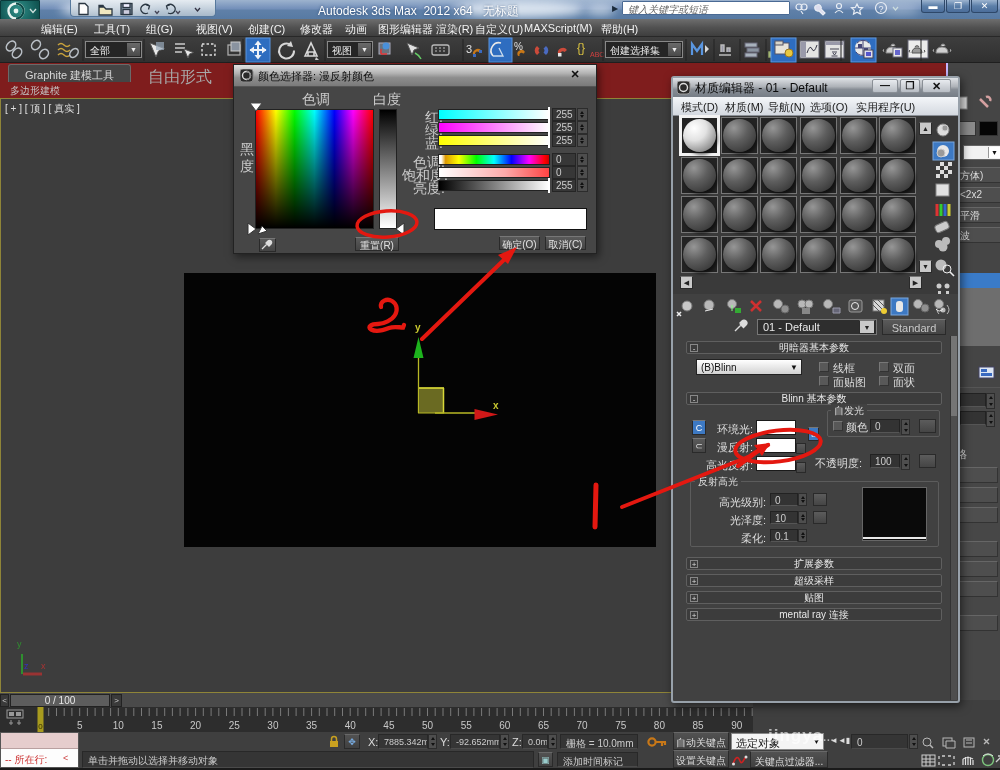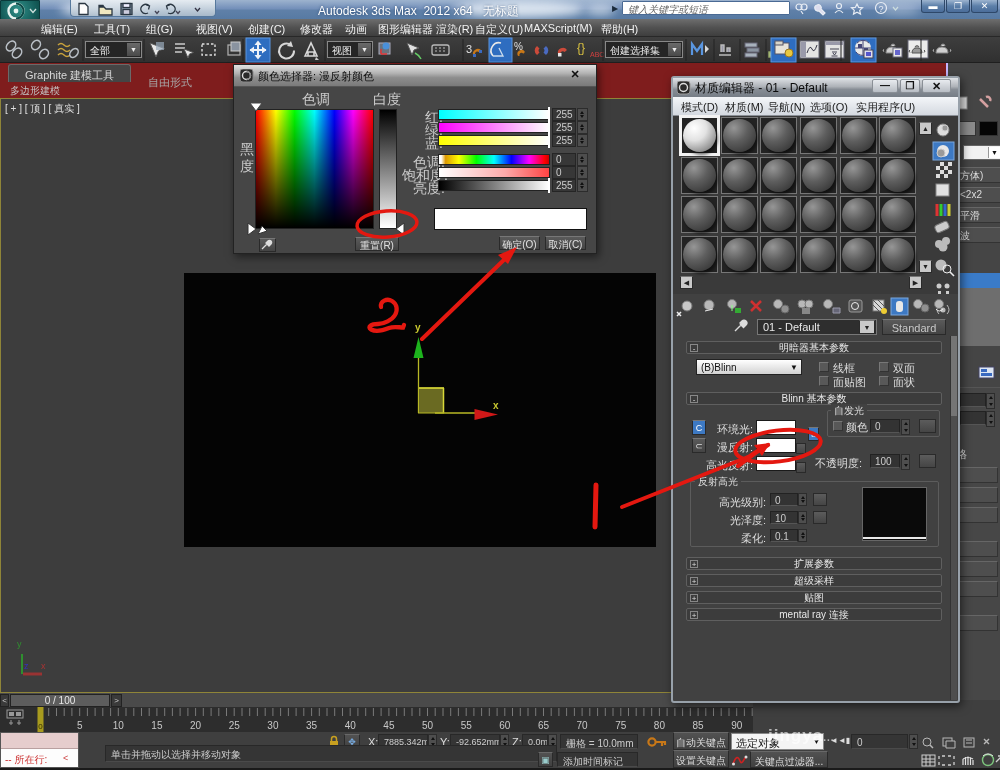--- a/index.html
+++ b/index.html
@@ -14,21 +14,21 @@
 
 #menubar{left:0;top:19px;width:1000px;height:18px;background:linear-gradient(#6e6e6e,#525252 48%,#3e3e3e);border-bottom:1px solid #282828;}
 #menubar span{position:absolute;top:3px;font-size:11px;color:#f2f2f2;white-space:nowrap;}
 
 #toolbar{left:0;top:37px;width:1000px;height:26px;background:linear-gradient(#3e3e3e,#303030);border-bottom:1px solid #1f1f1f;}
 .tbdrop{position:absolute;top:4px;height:17px;background:#252525;border:1px solid #888;color:#eee;font-size:10px;padding:2px 0 0 4px;}
 .tbdrop .da{position:absolute;right:1px;top:1px;bottom:1px;width:13px;background:linear-gradient(#6a6a6a,#4a4a4a);color:#eee;font-size:7px;text-align:center;line-height:13px;}
 
 #ribbon{left:0;top:63px;width:946px;height:36px;background:#7f1d1d;}
 #rtab1{position:absolute;left:8px;top:1px;width:123px;height:18px;background:#454545;border:1px solid #6a6a6a;border-bottom:none;border-radius:3px 3px 0 0;color:#d8d8d8;font-size:11px;text-align:center;padding-top:3px;}
-#rtab2{position:absolute;left:148px;top:12px;color:#a8a8a8;font-size:11px;}
+#rtab2{position:absolute;left:148px;top:4px;color:#a8a8a8;font-size:16px;}
 #rsub{position:absolute;left:10px;top:21px;color:#c4c4c4;font-size:10px;}
 #ribline{left:0;top:98px;width:946px;height:1px;background:#8f8538;}
 
 #viewport{left:0;top:99px;width:946px;height:593px;background:#3d3d3d;border-left:1px solid #8f8538;}
 #vplabel{position:absolute;left:4px;top:3px;font-size:10px;color:#e0e0e0;}
 #blackvp{position:absolute;left:183px;top:174px;width:472px;height:274px;background:#040404;}
 
 #cmdpanel{left:946px;top:63px;width:54px;height:669px;background:#454545;border-left:2px solid #c4b5fd;}
 .cpbtn{position:absolute;left:8px;width:46px;height:16px;background:#4e4e4e;border:1px solid #333;border-top-color:#666;color:#ddd;font-size:10px;padding:1px 0 0 3px;overflow:hidden;white-space:nowrap;}
 
@@ -480,21 +480,21 @@
  <div class="sunk" style="left:378px;top:2px;width:50px;height:15px;font-size:9px;">7885.342m</div>
  <div class="spin" style="left:428px;top:2px;height:15px;width:9px;"></div>
  <div class="melabel" style="left:440px;top:4px;">Y:</div>
  <div class="sunk" style="left:450px;top:2px;width:50px;height:15px;font-size:9px;">-92.652mm</div>
  <div class="spin" style="left:500px;top:2px;height:15px;width:9px;"></div>
  <div class="melabel" style="left:512px;top:4px;">Z:</div>
  <div class="sunk" style="left:522px;top:2px;width:26px;height:15px;font-size:9px;">0.0mm</div>
  <div class="spin" style="left:548px;top:2px;height:15px;width:9px;"></div>
  <div class="sunk" style="left:560px;top:2px;width:78px;height:15px;">栅格 = 10.0mm</div>
 
- <div class="sunk" style="left:82px;top:13px;width:452px;height:17px;margin-left:23px;">单击并拖动以选择并移动对象</div>
+ <div class="sunk" style="left:82px;top:19px;width:452px;height:17px;">单击并拖动以选择并移动对象</div>
  <div class="sbtn" style="left:538px;top:20px;width:15px;height:15px;padding-top:1px;"><span style="color:#9cc;font-size:9px;">▣</span></div>
  <div class="sunk" style="left:557px;top:20px;width:81px;height:15px;">添加时间标记</div>
 
  <svg style="position:absolute;left:646px;top:4px" width="24" height="12">
         <circle cx="6" cy="6" r="3.6" fill="none" stroke="#c87818" stroke-width="2.2"></circle>
         <path d="M9,6 h11 M16,6 v4 M19,6 v3" stroke="#c87818" stroke-width="2.2"></path>
       </svg>
  <div class="sbtn" style="left:673px;top:0px;width:56px;height:18px;">自动关键点</div>
  <div class="sbtn" style="left:673px;top:18px;width:56px;height:18px;">设置关键点</div>
  <div style="position:absolute;left:731px;top:1px;width:93px;height:17px;background:#f4f4f4;border:1px solid #888;color:#111;font-size:11px;padding:2px 0 0 4px;">选定对象<span style="position:absolute;right:3px;top:4px;font-size:7px;">▼</span></div>

